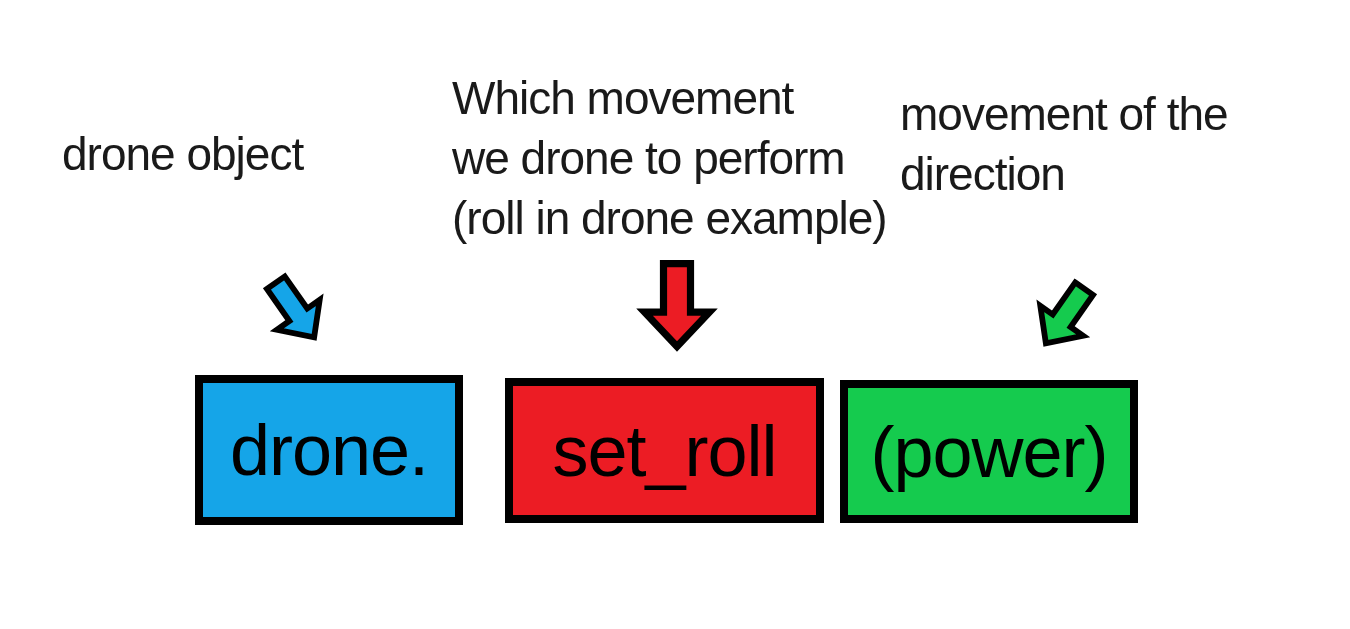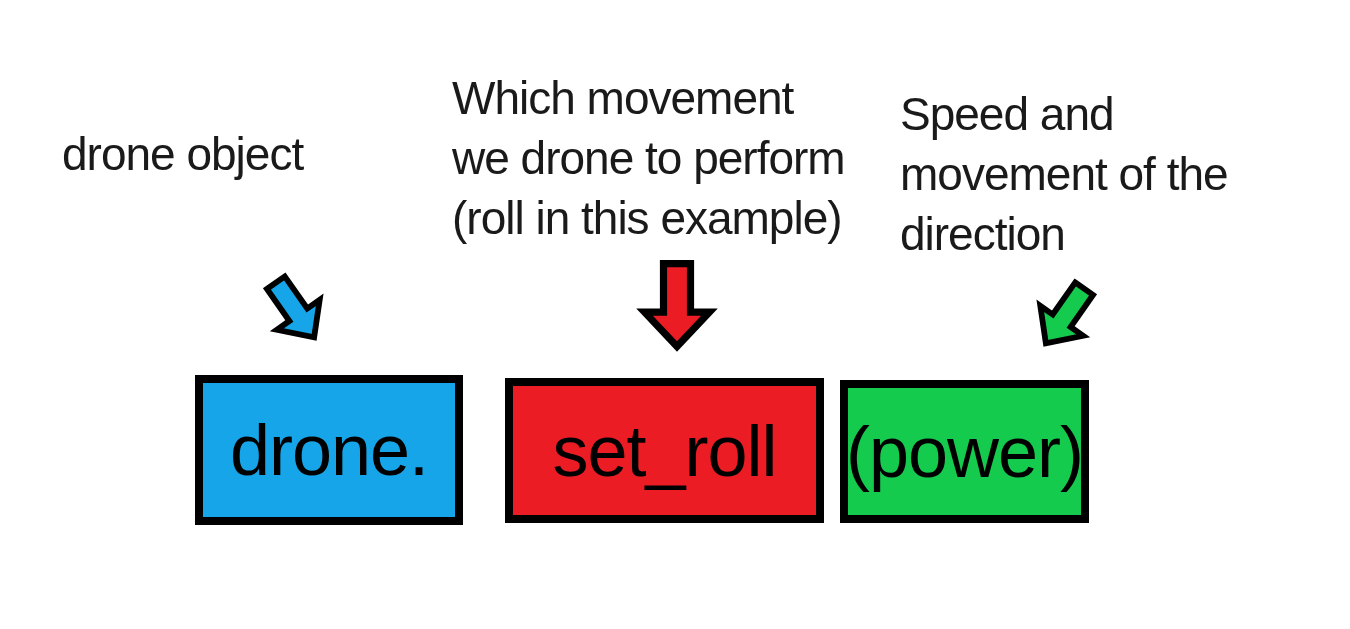--- a/index.html
+++ b/index.html
@@ -39,39 +39,38 @@
     display: flex;
     align-items: center;
     justify-content: center;
     font-size: 72px;
     letter-spacing: -1px;
     color: #000000;
     white-space: nowrap;
   }
   #box-drone { left: 195px; top: 375px; width: 268px; height: 150px; }
   #box-roll  { left: 505px; top: 378px; width: 319px; height: 145px; justify-content: center; }
-  #box-power { left: 840px; top: 380px; width: 249px; height: 143px; }
+  #box-power { left: 840px; top: 380px; width: 298px; height: 143px; }
 </style>
 </head>
 <body>
 
 <div class="canvas">
 
   <div class="annotation-label" id="label-drone">
     <span>drone object</span>
   </div>
 
   <div class="annotation-label" id="label-movement">
     <span>Which movement</span>
     <span>we drone to perform</span>
-    <span>(roll in this example)</span>
+    <span>(roll in drone example)</span>
   </div>
 
   <div class="annotation-label" id="label-power">
-    <span>Speed and</span>
     <span>movement of the</span>
     <span>direction</span>
   </div>
 
   <svg class="arrow" id="arrow-drone" width="58" height="88" viewBox="0 0 80 100">
     <path d="M25 4 H55 V58 H76 L40 96 L4 58 H25 Z" stroke="#000000" stroke-width="8" stroke-linejoin="miter" fill="#15A5E8"></path>
   </svg>
 
   <svg class="arrow" id="arrow-movement" width="72" height="95" viewBox="0 0 80 100">
     <path d="M25 4 H55 V58 H76 L40 96 L4 58 H25 Z" stroke="#000000" stroke-width="8" stroke-linejoin="miter" fill="#EC1C24"></path>

